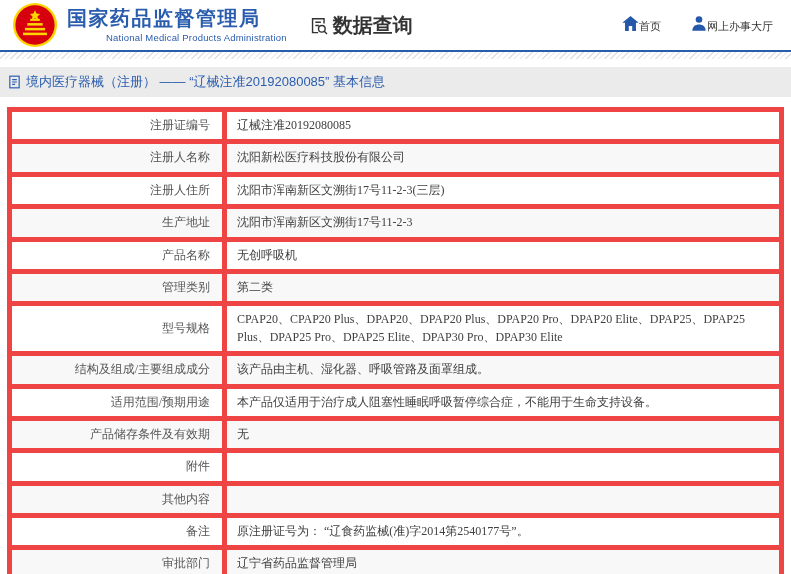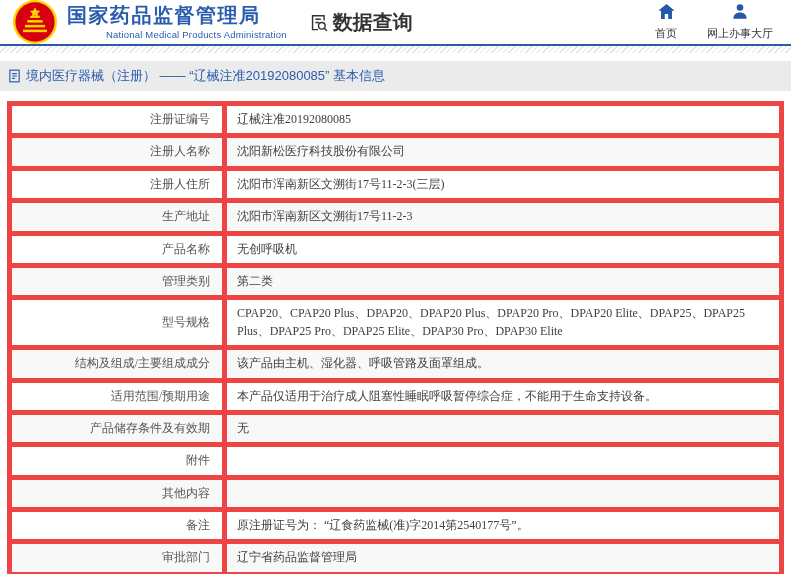--- a/index.html
+++ b/index.html
@@ -1,29 +1,29 @@
 <!DOCTYPE html>
 <html><head>
 <meta charset="utf-8">
 <style>
   * { box-sizing: border-box; margin: 0; padding: 0; }
   html, body { width: 791px; height: 574px; background: #fff; overflow: hidden;
     font-family: "Liberation Sans", "DejaVu Sans", sans-serif; }
 
   
-  .topbar { display: flex; align-items: center; height: 44px; padding: 4px 14px 4px 12px; background: #fff; }
+  .topbar { display: flex; align-items: center; height: 50px; padding: 4px 14px 4px 12px; background: #fff; }
   .brand { display: flex; align-items: center; gap: 9px; }
   .emblem svg { display: block; }
   .brand-cn { font-size: 20px; font-weight: bold; color: #2a5cae; letter-spacing: 1.5px; line-height: 1.15; }
   .brand-en { font-size: 9.5px; color: #2a5cae; margin-top: 2px; letter-spacing: .2px; padding-left: 39px; }
   .query { display: flex; align-items: center; gap: 5px; margin-left: 22px;
     font-size: 20px; font-weight: 600; color: #333; cursor: pointer; }
   .query svg { display: block; }
   .top-right { margin-left: auto; display: flex; gap: 30px; padding-right: 4px; }
-  .nav-item { display: flex; flex-direction: column; align-items: center; cursor: pointer; }
+  .nav-item { display: flex; flex-direction: row; align-items: center; cursor: pointer; }
   .nav-item .nav-label { font-size: 11px; color: #333; margin-top: 3px; }
   .blue-rule { height: 2px; background: #2a5cae; }
   .hatch { height: 7px;
     background: repeating-linear-gradient(135deg, #e1e1e1 0 1px, #ffffff 1px 4px); }
 
   
   .breadcrumb { margin-top: 8px; background: #ebebeb; padding: 6px 10px 6px 8px;
     display: flex; align-items: center; gap: 5px;
     font-size: 13px; color: #2a5cae; }
   .breadcrumb svg { display: block; flex: 0 0 auto; }

